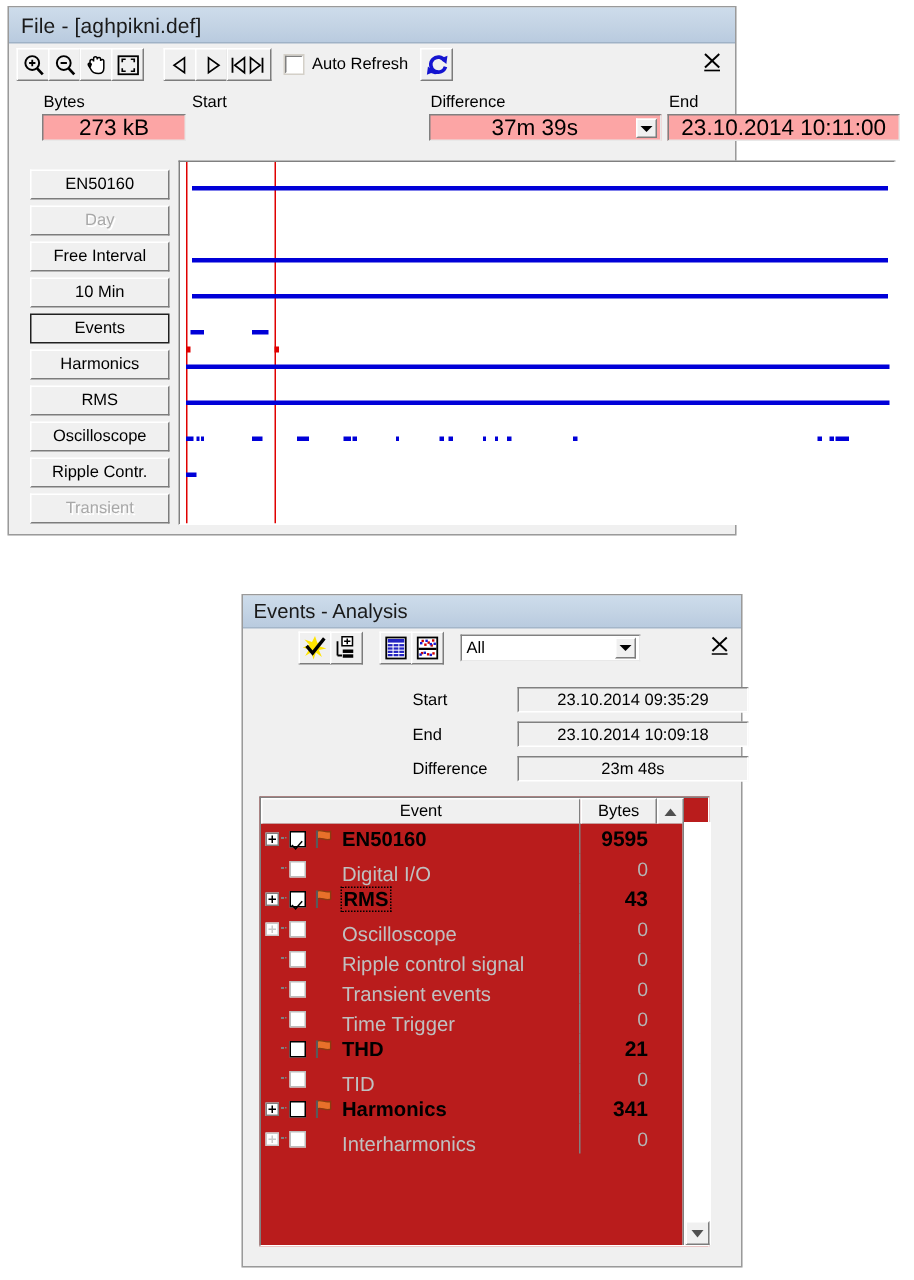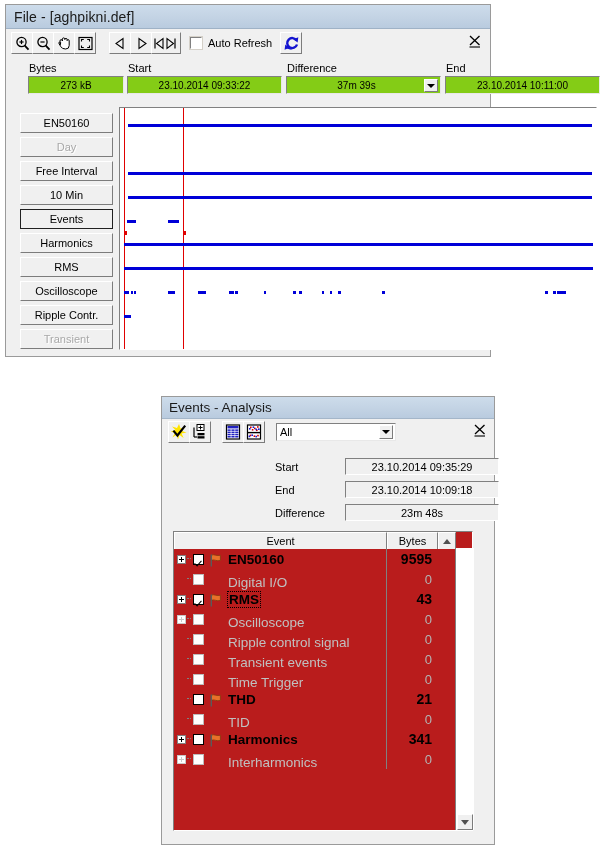--- a/index.html
+++ b/index.html
@@ -101,30 +101,30 @@
   }
   .field-label {
     font-size: 11px;
     color: #000;
     margin-bottom: 2px;
     display: block;
     padding-left: 1px;
   }
   .field-box {
     height: 18px;
-    background: #84cc16;
+    background: #fca5a5;
     border-top: 1px solid #808080;
     border-left: 1px solid #808080;
     border-right: 1px solid #e8e8e8;
     border-bottom: 1px solid #e8e8e8;
     box-sizing: border-box;
     display: flex;
     align-items: center;
     justify-content: center;
-    font-size: 10px;
+    font-size: 15px;
     color: #000;
     position: relative;
   }
   .combo-arrow {
     position: absolute;
     right: 2px;
     top: 2px;
     width: 14px;
     height: 13px;
     background: #f0f0f0;
@@ -204,20 +204,21 @@
   }
   .dlg-title span { font-size: 13.5px; color: #1a1a1a; }
 
   .dlg-toolbar {
     position: relative;
     height: 26px;
     display: flex;
     align-items: center;
     padding-left: 6px;
     box-sizing: border-box;
+    margin-left: 31px;
   }
   .dlg-combo {
     width: 120px;
     height: 18px;
     background: #ffffff;
     border-top: 1px solid #808080;
     border-left: 1px solid #808080;
     border-right: 1px solid #e8e8e8;
     border-bottom: 1px solid #e8e8e8;
     box-sizing: border-box;
@@ -481,21 +482,20 @@
     </div>
   </div>
 
   <div class="fields" style="top:57px;">
     <div class="field" style="left:14px; width:96px;">
       <span class="field-label">Bytes</span>
       <div class="field-box">273 kB</div>
     </div>
     <div class="field" style="left:113px; width:155px;">
       <span class="field-label">Start</span>
-      <div class="field-box">23.10.2014  09:33:22</div>
     </div>
     <div class="field" style="left:272px; width:155px;">
       <span class="field-label">Difference</span>
       <div class="field-box">
         <span style="margin-right:14px">37m 39s</span>
         <span class="combo-arrow">
           <span class="tri tri-dn-sm"></span>
         </span>
       </div>
     </div>

